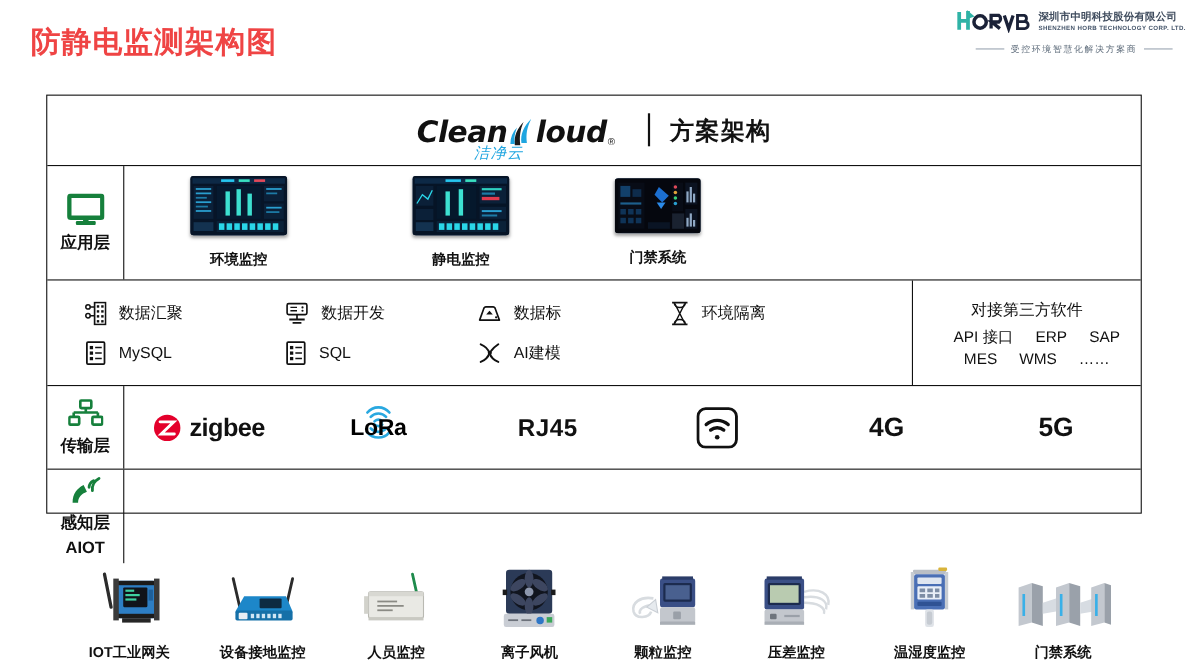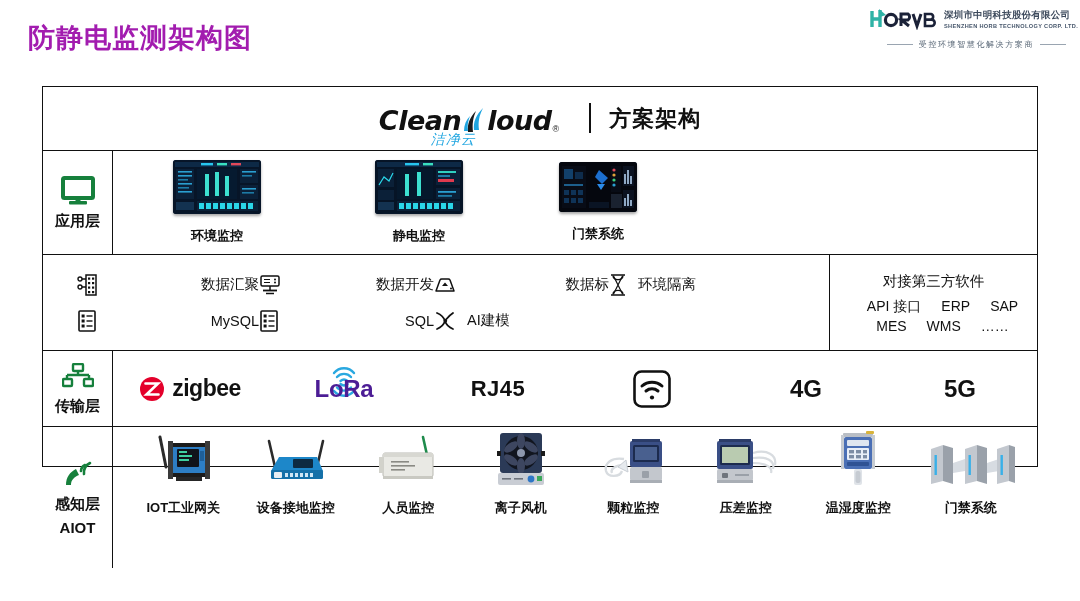--- a/index.html
+++ b/index.html
@@ -8,21 +8,21 @@
     background: #ffffff;
     font-family: "Liberation Sans", "DejaVu Sans", sans-serif;
     overflow: hidden;
   }
   .page { position: relative; width: 1080px; height: 601px; background:#fff; }
 
   
   .page-title {
     position: absolute; left: 28px; top: 20px;
     font-size: 27px; font-weight: 700; letter-spacing: 1px;
-    color: #a21caf;
+    color: #ef4444;
   }
   .brand { position: absolute; right: 10px; top: 8px; width: 200px; height: 56px; }
   .brand-row { display: flex; align-items: center; gap: 6px; }
   .brand-mark { display:flex; align-items:center; }
   .brand-names { display: flex; flex-direction: column; justify-content:center; }
   .brand-cn {
     font-size: 9.5px; font-weight: 700; color: #3d4a5c; letter-spacing: .2px;
     white-space: nowrap;
   }
   .brand-en {
@@ -37,21 +37,21 @@
   .brand-slogan { font-size: 8px; color: #5d6b7a; letter-spacing: 1.6px; white-space: nowrap; }
 
   
   .frame {
     position: absolute; left: 42px; top: 86px;
     width: 996px; height: 381px;
     border: 1.5px solid #111;
     background: #fff;
   }
   .row { display: flex; border-bottom: 1.5px solid #111; }
-  .row:last-child { border-bottom: none; }
+  .row:last-child { border-bottom: none; flex-direction: column; }
 
   
   .band-title {
     height: 64px; display: flex; align-items: center; justify-content: center;
   }
   .cc-logo { display:flex; align-items:flex-end; gap:0; position: relative; }
   .cc-word {
     font-family: "DejaVu Sans", sans-serif;
     font-style: italic; font-weight: 700; font-size: 27px; color: #111;
     letter-spacing: -0.5px; line-height: 1;
@@ -89,41 +89,41 @@
     content:""; position:absolute; left:8%; right:8%; bottom:-9px; height:9px;
     background: linear-gradient(180deg, rgba(20,40,70,.55), rgba(255,255,255,0));
     filter: blur(1px);
   }
   .app-caption { margin-top: 13px; font-size: 13px; font-weight: 700; color: #111; }
 
   
   .row-data { height: 96px; }
   .data-left { flex: 1; display: flex; flex-direction: column; justify-content: center; padding: 0 14px 0 34px; gap: 14px; }
   .data-line { display: flex; align-items: center; }
-  .data-cell { display: flex; align-items: center; gap: 11px; justify-content: space-between; }
+  .data-cell { display: flex; align-items: center; gap: 11px; }
   .data-cell .dtxt { font-size: 14.5px; color: #111; white-space: nowrap; }
   .data-right {
     width: 208px; min-width: 208px; border-left: 1.5px solid #111;
     display: flex; flex-direction: column; align-items: center; justify-content: center; gap: 7px;
   }
   .dr-title { font-size: 14.5px; color: #111; }
   .dr-grid { display:flex; flex-direction: column; align-items:center; gap: 2px; margin-left: 18px; }
   .dr-line { display: flex; gap: 20px; }
   .dr-item { font-size: 14px; color: #111; }
 
   
   .row-trans { height: 76px; }
   .trans-body { flex: 1; display: flex; align-items: center; }
   .trans-item { flex: 1; display: flex; align-items: flex-end; justify-content: center; }
   .txt-rj { font-size: 22px; font-weight: 700; color:#111; letter-spacing: .5px; }
   .txt-g { font-size: 24px; font-weight: 700; color:#111; }
   .zigbee-wrap { display:flex; align-items:center; gap: 7px; }
   .zigbee-word { font-size: 23px; font-weight: 700; color: #111; letter-spacing: -.5px; }
   .lora-wrap { position: relative; display:flex; flex-direction:column; align-items:center; }
-  .lora-word { font-size: 24px; font-weight: 700; color: #4c1d95; letter-spacing: -.3px; }
+  .lora-word { font-size: 21px; font-weight: 700; color: #000000; letter-spacing: -.3px; }
 
   
   .row-sense { height: 141px; }
   .sense-body { flex: 1; display: flex; align-items: flex-start; padding: 0 10px 8px 14px; }
   .sense-item { flex: 1; display: flex; flex-direction: column; align-items: center; }
   .dev { width: 74px; height: 66px; position: relative; }
   .dev-caption { margin-top: 6px; font-size: 13px; font-weight: 700; color: #111; white-space: nowrap; }
 
   svg { display: block; }
 </style>

